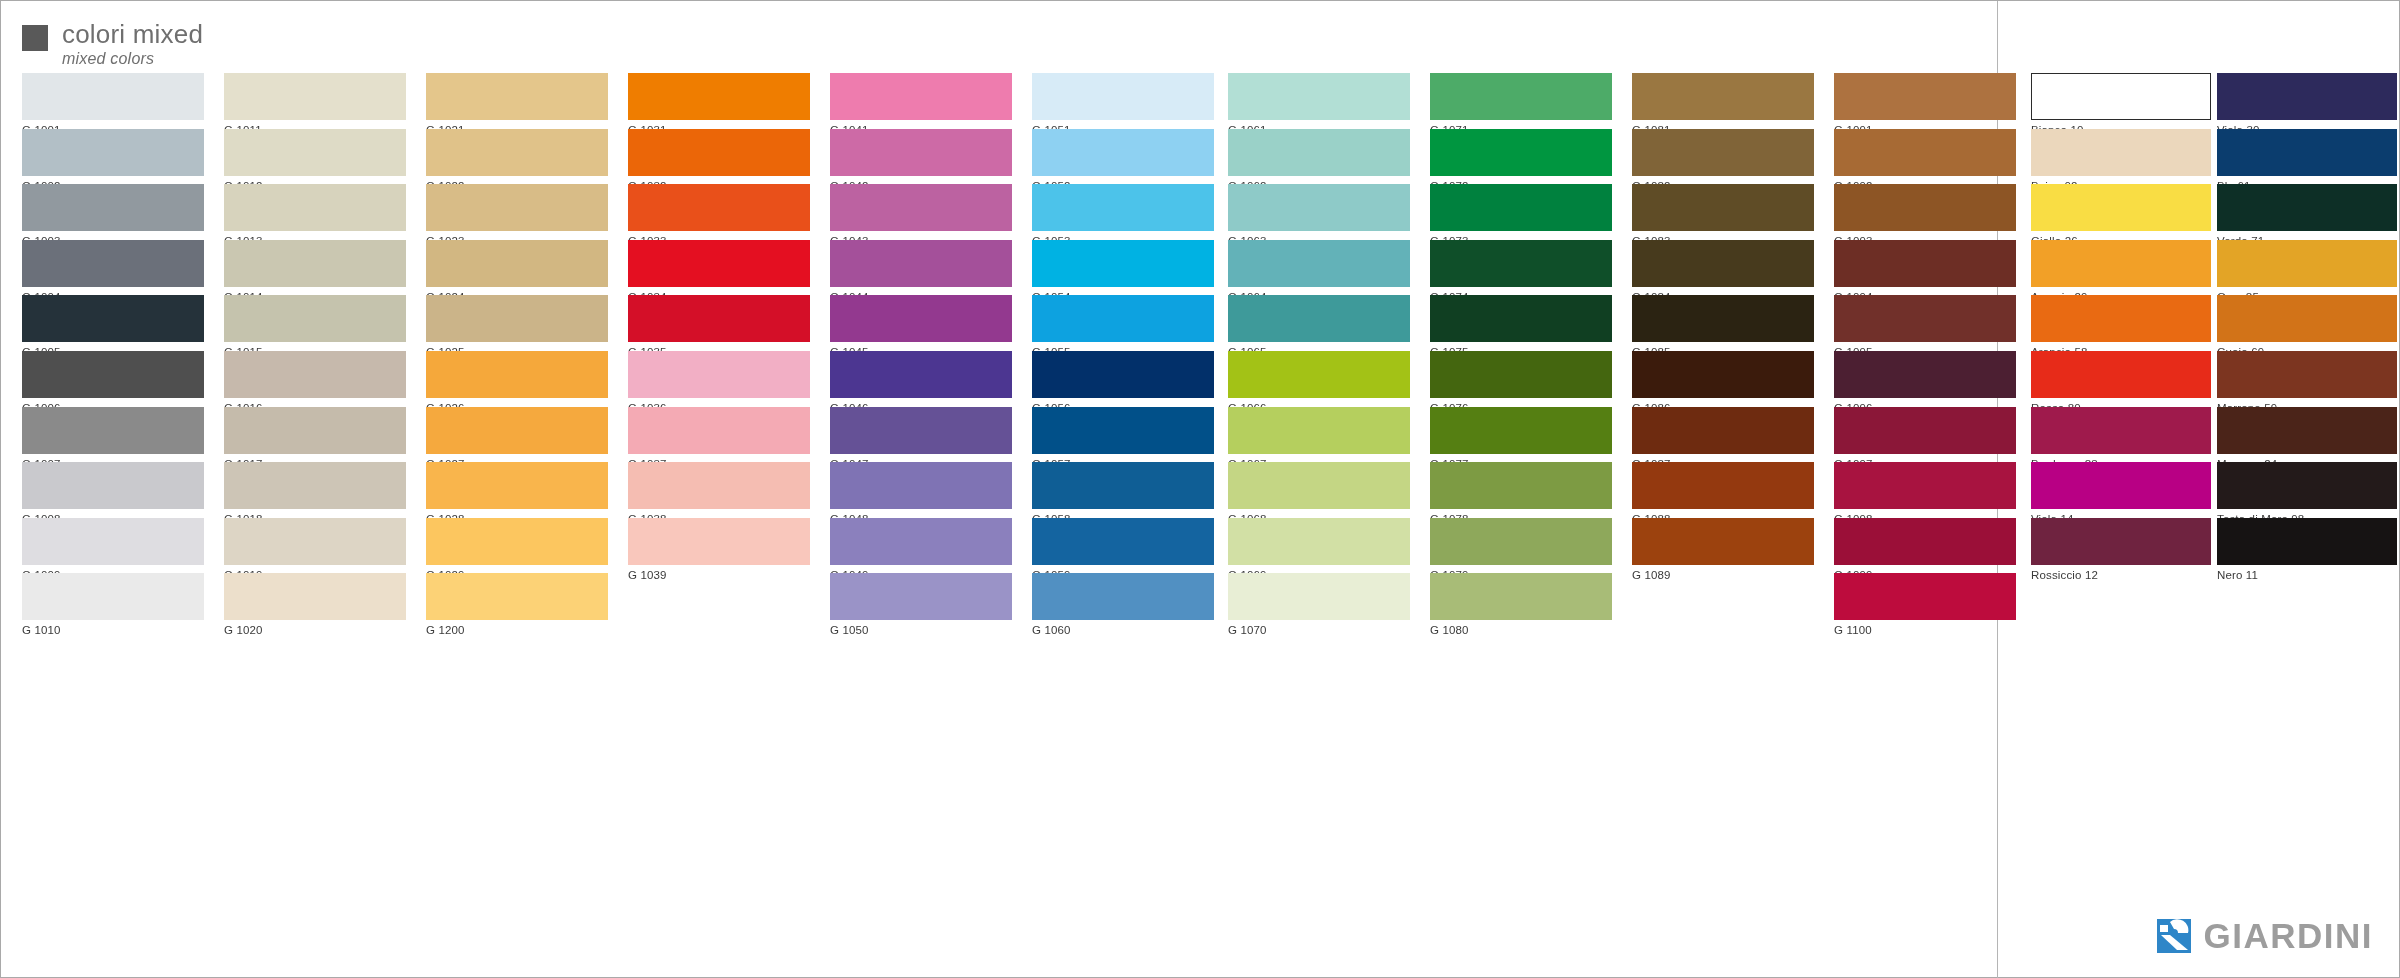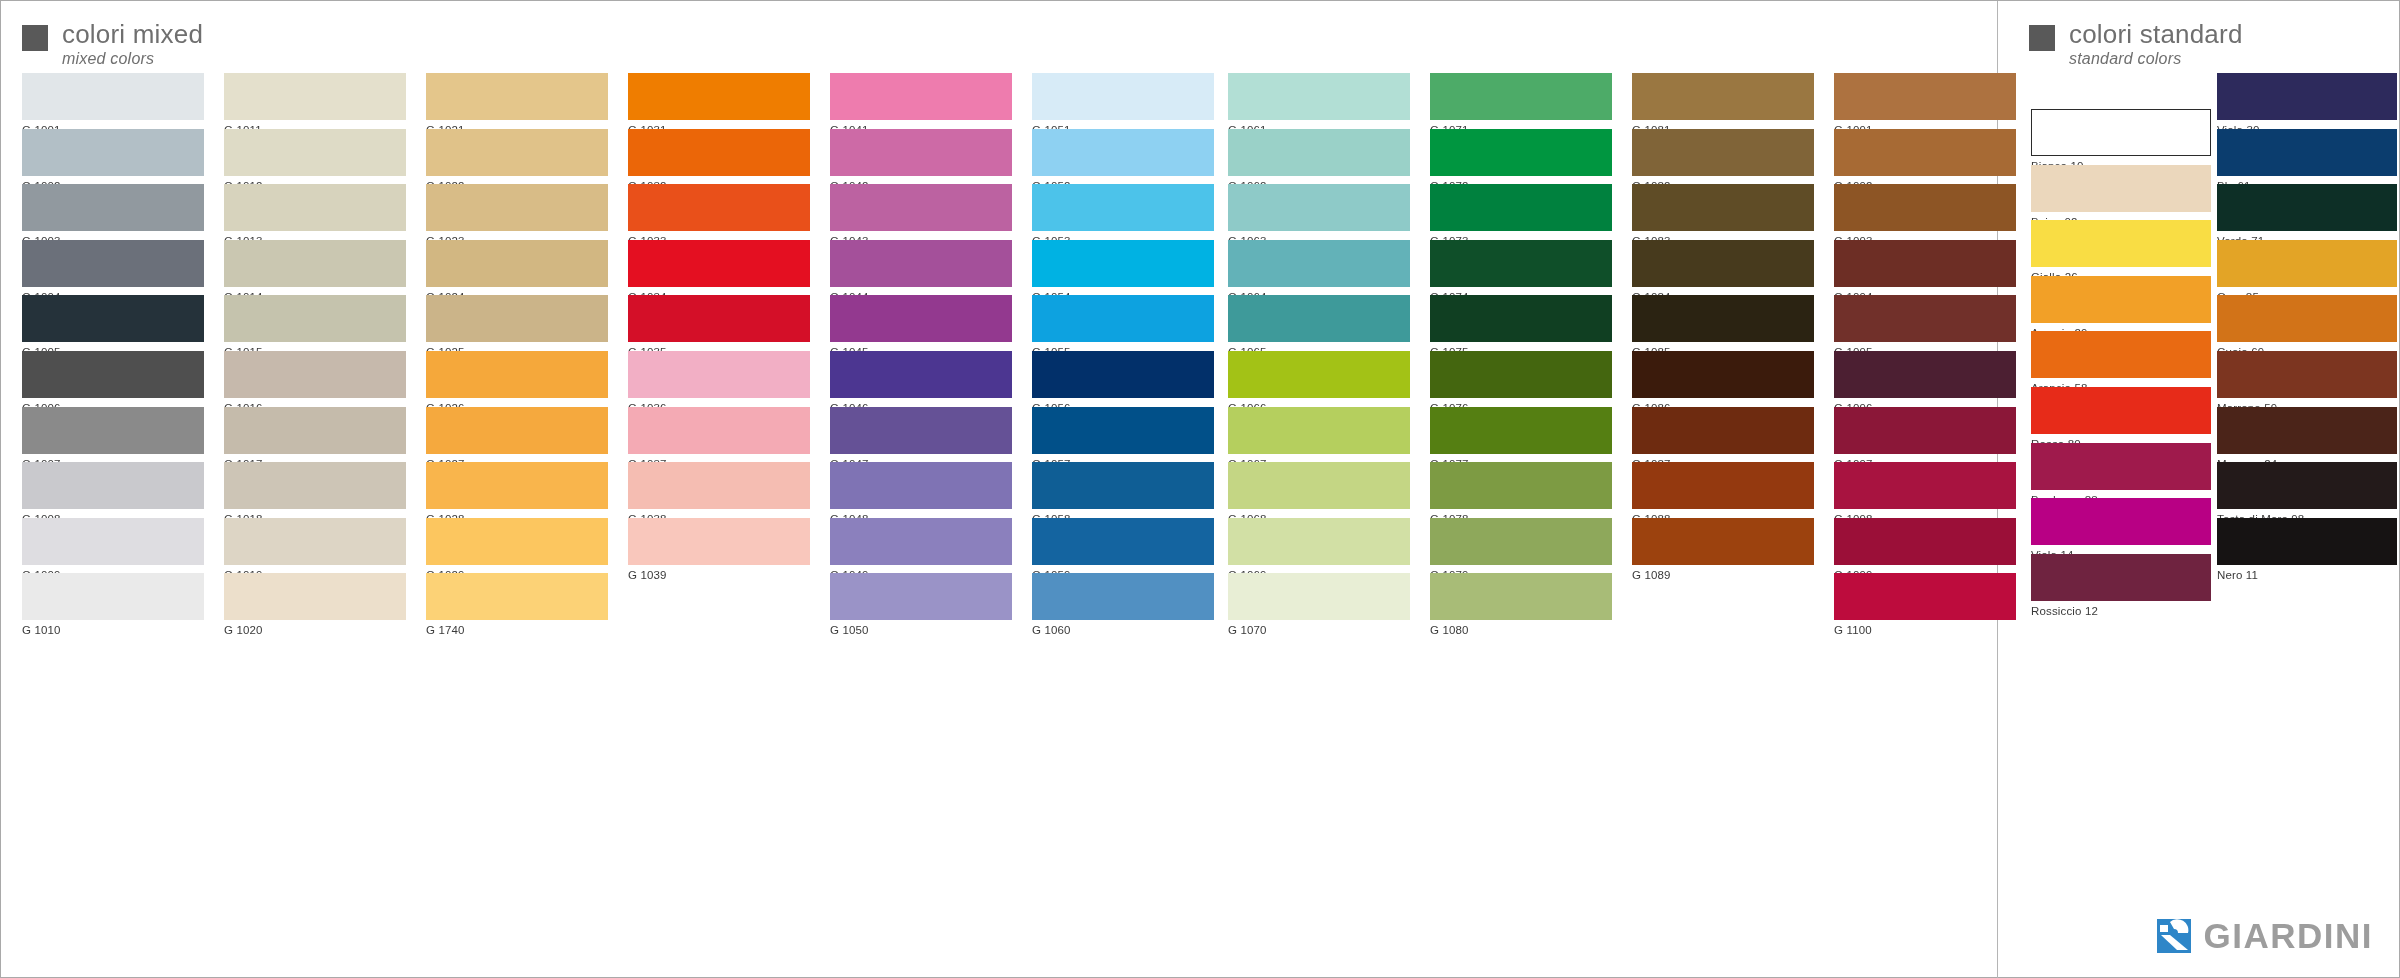--- a/index.html
+++ b/index.html
@@ -77,27 +77,20 @@
 <div id="page">
 
   <div class="hdr" id="hdr-mixed">
     <span class="hdr-sq"></span>
     <span class="hdr-txt">
       <span class="hdr-it">colori mixed</span>
       <span class="hdr-en">mixed colors</span>
     </span>
   </div>
 
-  <div class="hdr" id="hdr-standard">
-    <span class="hdr-sq"></span>
-    <span class="hdr-txt">
-      <span class="hdr-it">colori standard</span>
-      <span class="hdr-en">standard colors</span>
-    </span>
-  </div>
 
   <div id="divider"></div>
 
   <div id="grid">
       <div class="col col-mixed" style="left: 21px;">
         <div class="cell">
           <div class="sw" style="background: rgb(225, 230, 233);"></div>
           <div class="lbl">G 1001</div>
         </div>
         <div class="cell">
@@ -211,21 +204,21 @@
         <div class="cell">
           <div class="sw" style="background: rgb(249, 181, 76);"></div>
           <div class="lbl">G 1028</div>
         </div>
         <div class="cell">
           <div class="sw" style="background: rgb(252, 198, 95);"></div>
           <div class="lbl">G 1029</div>
         </div>
         <div class="cell">
           <div class="sw" style="background: rgb(252, 210, 118);"></div>
-          <div class="lbl">G 1740</div>
+          <div class="lbl">G 1200</div>
         </div>
       </div>
       <div class="col col-mixed" style="left: 627px;">
         <div class="cell">
           <div class="sw" style="background: rgb(239, 125, 0);"></div>
           <div class="lbl">G 1031</div>
         </div>
         <div class="cell">
           <div class="sw" style="background: rgb(235, 102, 8);"></div>
           <div class="lbl">G 1032</div>
@@ -500,21 +493,21 @@
         </div>
         <div class="cell">
           <div class="sw" style="background: rgb(155, 15, 56);"></div>
           <div class="lbl">G 1099</div>
         </div>
         <div class="cell">
           <div class="sw" style="background: rgb(189, 12, 61);"></div>
           <div class="lbl">G 1100</div>
         </div>
       </div>
-      <div class="col col-std" style="left: 2030px; margin-top: 36px;">
+      <div class="col col-std" style="left: 2030px;">
         <div class="cell">
           <div class="sw outlined" style="background: rgb(255, 255, 255);"></div>
           <div class="lbl">Bianco 10</div>
         </div>
         <div class="cell">
           <div class="sw" style="background: rgb(235, 215, 188);"></div>
           <div class="lbl">Beige 02</div>
         </div>
         <div class="cell">
           <div class="sw" style="background: rgb(249, 221, 68);"></div>

